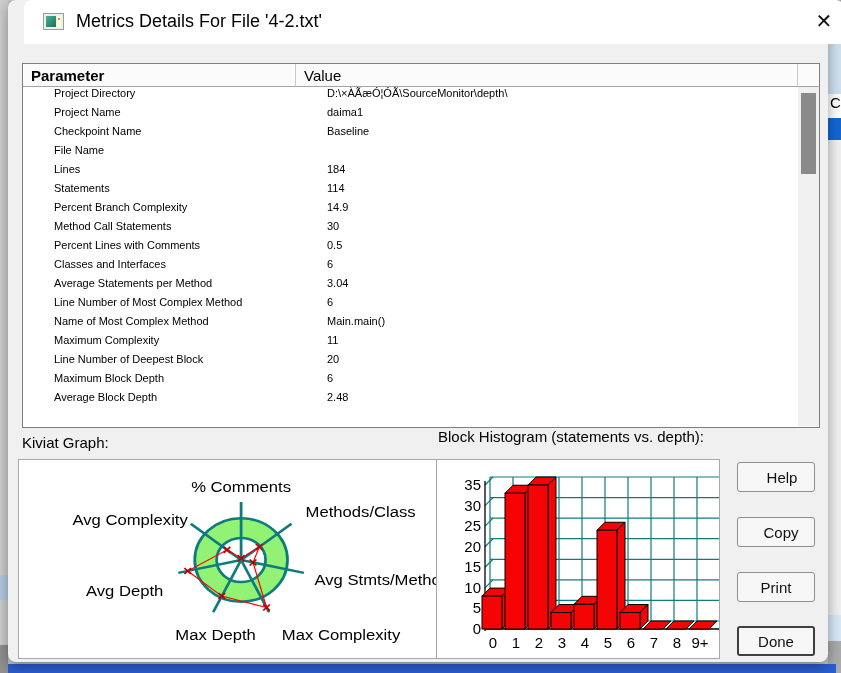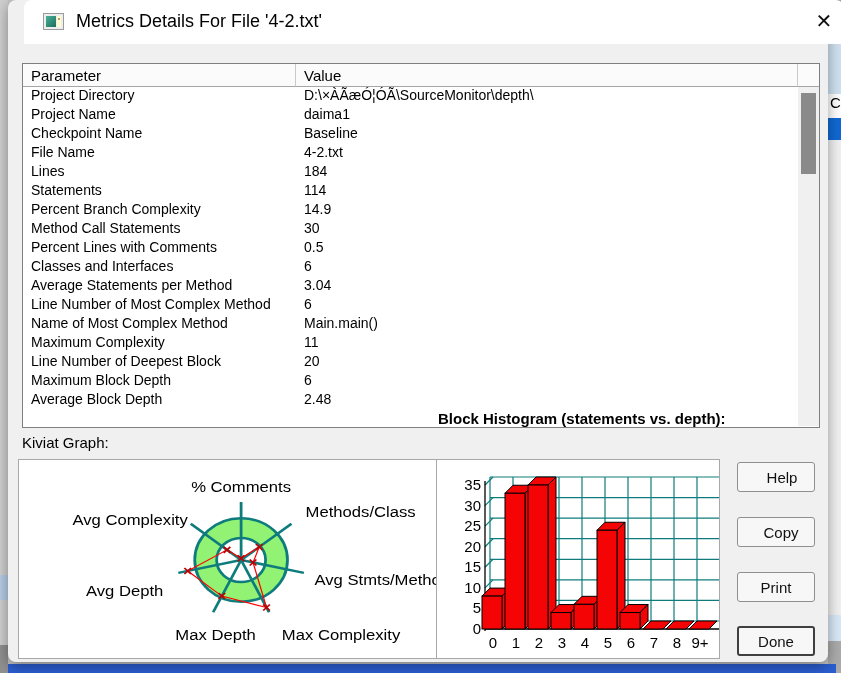--- a/index.html
+++ b/index.html
@@ -37,34 +37,34 @@
   .title-text{position:absolute;left:52px;top:11px;font-size:18px;color:#000;white-space:nowrap;}
   .close-btn{position:absolute;right:4px;top:5px;width:32px;height:32px;display:flex;
              align-items:center;justify-content:center;font-size:20px;color:#111;cursor:default;}
 
   
   .metrics-table{position:absolute;left:14px;top:63px;width:798px;height:365px;background:#fff;
                  border:1px solid #7f7f7f;box-sizing:border-box;}
   .tbl-header{position:absolute;left:0;top:0;right:0;height:23px;display:flex;background:#fbfbfb;}
   .tbl-header .hcell{box-sizing:border-box;border-right:1px solid #c9c9c9;border-bottom:1px solid #a5a5a5;
                      font-size:15px;color:#000;padding:3px 0 0 8px;background:#fbfbfb;}
-  .tbl-header .h1{width:273px;}
+  .tbl-header .h1{width:273px;font-weight:bold;}
   .tbl-header .h2{flex:1;}
   .tbl-header .h3{width:21px;border-right:none;}
   .tbl-body{position:absolute;left:0;top:23px;right:21px;bottom:0;overflow:hidden;background:#fff;}
-  .trow{height:19px;display:flex;font-size:14px;color:#000;white-space:nowrap;}
+  .trow{height:19px;display:flex;font-size:11px;color:#000;white-space:nowrap;margin-left:23px;}
   .trow .c1{width:273px;padding-left:8px;box-sizing:border-box;overflow:hidden;}
   .trow .c2{flex:1;padding-left:8px;box-sizing:border-box;overflow:hidden;}
   .vscroll{position:absolute;right:0;top:23px;bottom:1px;width:21px;background:#f0f0f0;}
   .vthumb{position:absolute;left:3px;top:6px;width:15px;height:81px;background:#8a8a8a;}
 
   
   .section-label{position:absolute;font-size:15px;color:#000;white-space:nowrap;}
   .lbl-kiviat{left:14px;top:434px;}
-  .lbl-hist{left:430px;top:410px;font-weight:bold;}
+  .lbl-hist{left:430px;top:428px;}
   .panel{position:absolute;background:#ffffff;border:1px solid #a8a8a8;box-sizing:border-box;}
   .kiviat-panel{left:10px;top:459px;width:444px;height:200px;}
   .hist-panel{left:428px;top:459px;width:284px;height:200px;}
   .panel svg{display:block;width:100%;height:100%;}
   svg text{font-family:"Liberation Sans", sans-serif;}
 
   
   .btn{position:absolute;left:729px;width:78px;height:30px;background:#f7f7f7;
        border:1px solid #8f8f8f;border-radius:3px;box-sizing:border-box;
        display:flex;align-items:center;justify-content:center;
@@ -119,21 +119,20 @@
         <div class="trow">
           <span class="c1">Project Name</span>
           <span class="c2">daima1</span>
         </div>
         <div class="trow">
           <span class="c1">Checkpoint Name</span>
           <span class="c2">Baseline</span>
         </div>
         <div class="trow">
           <span class="c1">File Name</span>
-          <span class="c2">4-2.txt</span>
         </div>
         <div class="trow">
           <span class="c1">Lines</span>
           <span class="c2">184</span>
         </div>
         <div class="trow">
           <span class="c1">Statements</span>
           <span class="c2">114</span>
         </div>
         <div class="trow">

